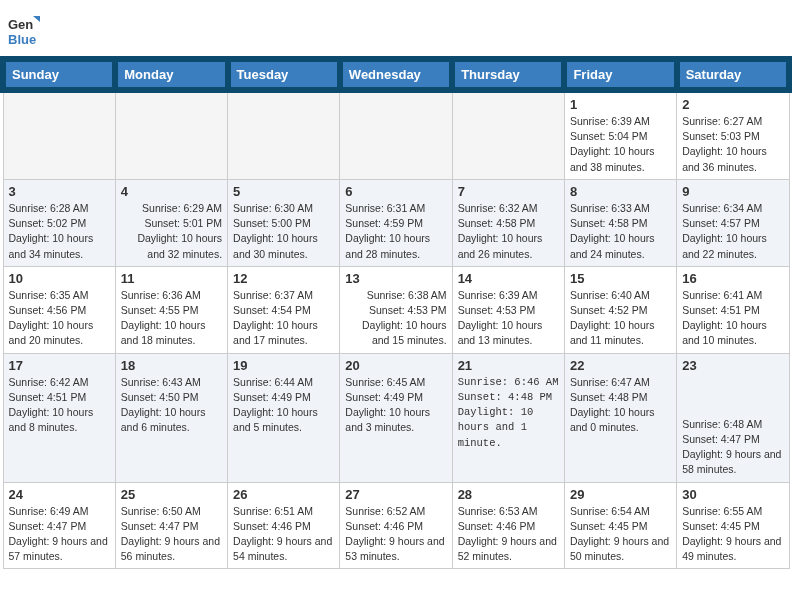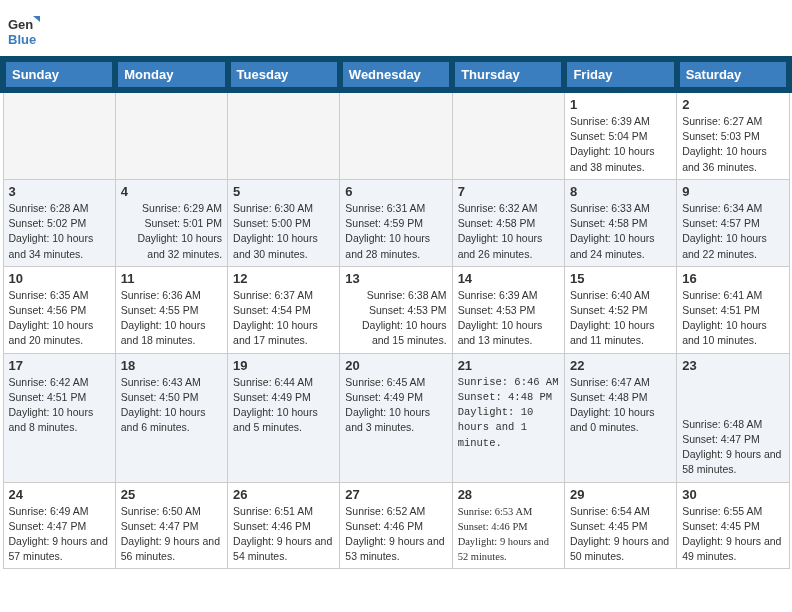--- a/index.html
+++ b/index.html
@@ -279,21 +279,21 @@
 Daylight: 9 hours and 54 minutes.</div>
         </td>
         <td>
           <span class="day-num">27</span>
           <div class="day-info" style="white-space: pre-line;">Sunrise: 6:52 AM
 Sunset: 4:46 PM
 Daylight: 9 hours and 53 minutes.</div>
         </td>
         <td>
           <span class="day-num">28</span>
-          <div class="day-info" style="white-space: pre-line; font-family: Liberation Serif, serif;">Sunrise: 6:53 AM
+          <div class="day-info" style="white-space: pre-line;">Sunrise: 6:53 AM
 Sunset: 4:46 PM
 Daylight: 9 hours and 52 minutes.</div>
         </td>
         <td>
           <span class="day-num">29</span>
           <div class="day-info" style="white-space: pre-line;">Sunrise: 6:54 AM
 Sunset: 4:45 PM
 Daylight: 9 hours and 50 minutes.</div>
         </td>
         <td>

